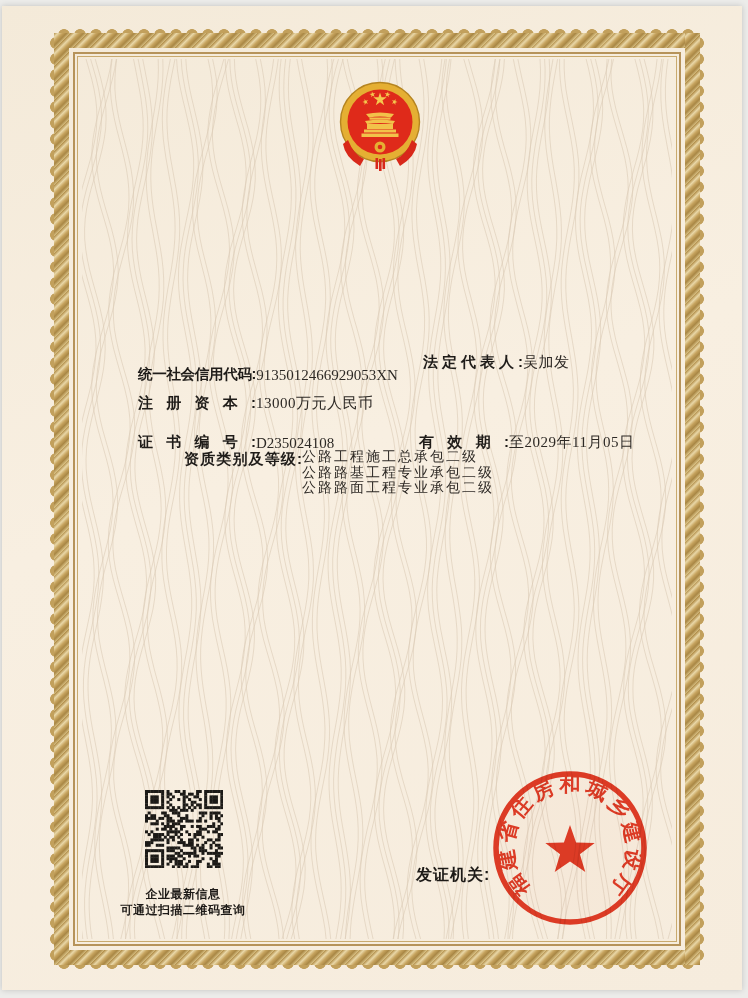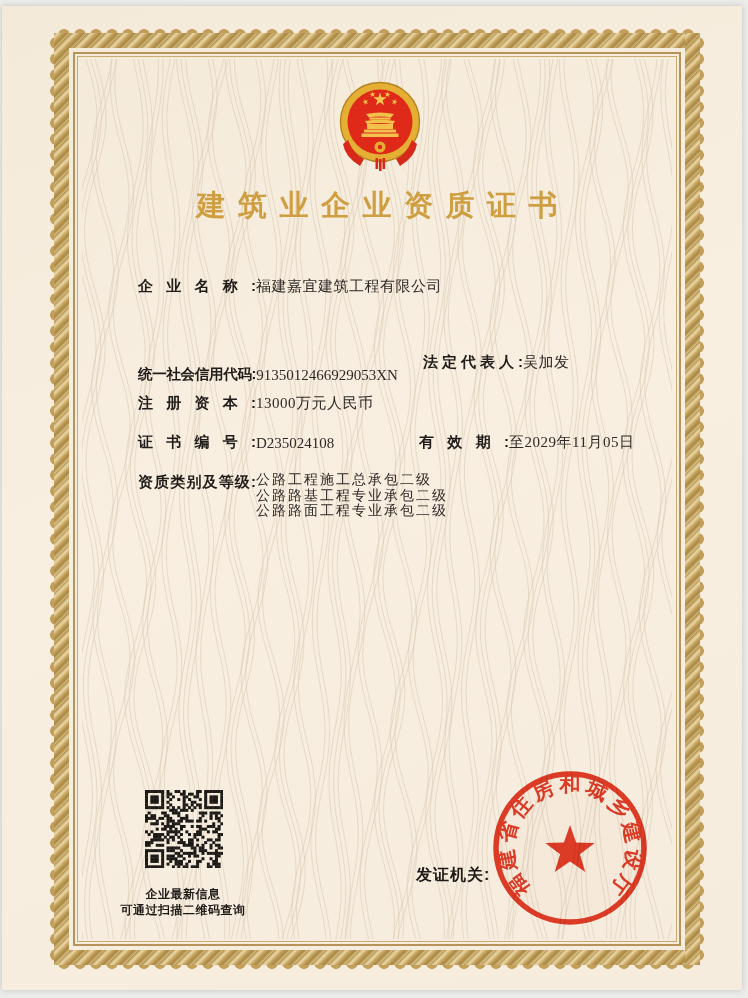--- a/index.html
+++ b/index.html
@@ -180,46 +180,42 @@
     <rect x="27.5" y="53.5" width="37" height="3.5" fill="#f2c24a"></rect>
     <circle cx="46" cy="67" r="5.5" fill="#e5af33"></circle>
     <circle cx="46" cy="67" r="2.3" fill="#df2a1a"></circle>
     <path d="M14 60 Q20 75 30 79 L26 86 Q11 77 9 64 Z" fill="#d8281a"></path>
     <path d="M78 60 Q72 75 62 79 L66 86 Q81 77 83 64 Z" fill="#d8281a"></path>
     <rect x="41.5" y="78" width="2.6" height="11" fill="#d8281a"></rect>
     <rect x="45" y="79" width="2.6" height="12" fill="#d8281a"></rect>
     <rect x="48.5" y="78" width="2.6" height="11" fill="#d8281a"></rect>
   </svg>
 
-  <div class="title">建筑业企业资质证书</div>
-
-  <div class="row" style="top:271px;">
-    <span class="lbl">企业名称:</span><span class="val">福建嘉宜建筑工程有限公司</span>
-  </div>
+
 
 
   <div class="row" style="top:347px;">
     <span class="lbl tight">统一社会信用代码:</span><span class="val" style="letter-spacing:0;">9135012466929053XN</span>
     <span class="p2" style="left:285px;">
       <span class="lbl2" style="width:100px;">法定代表人:</span><span class="val">吴加发</span>
     </span>
   </div>
 
   <div class="row" style="top:388px;">
     <span class="lbl">注册资本:</span><span class="val">13000万元人民币</span>
   </div>
 
   <div class="row" style="top:427px;">
     <span class="lbl">证书编号:</span><span class="val" style="letter-spacing:0;">D235024108</span>
     <span class="p2" style="left:269px;margin-left:12px;">
       <span class="lbl2" style="width:90px;">有效期:</span><span class="val">至2029年11月05日</span>
     </span>
   </div>
 
-  <div class="row quals" style="top:467px;">
+  <div class="row quals" style="top:444px;margin-left:46px;">
     <span class="lbl">资质类别及等级:</span>
     <span class="qual-list">
       <div>公路工程施工总承包二级</div>
       <div>公路路基工程专业承包二级</div>
       <div>公路路面工程专业承包二级</div>
     </span>
   </div>
 
   <svg class="qr" width="78" height="78">
       <rect x="0.00" y="0.00" width="3" height="3" fill="#1c1a17"></rect>

